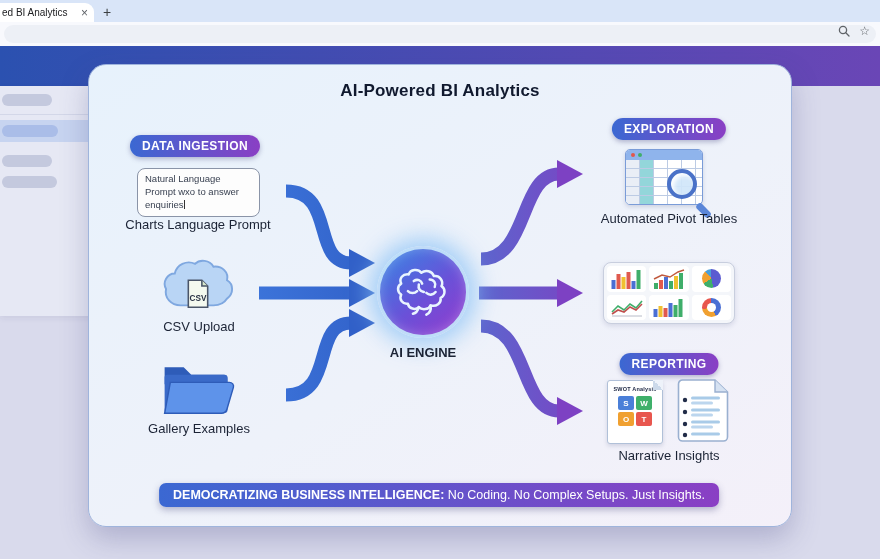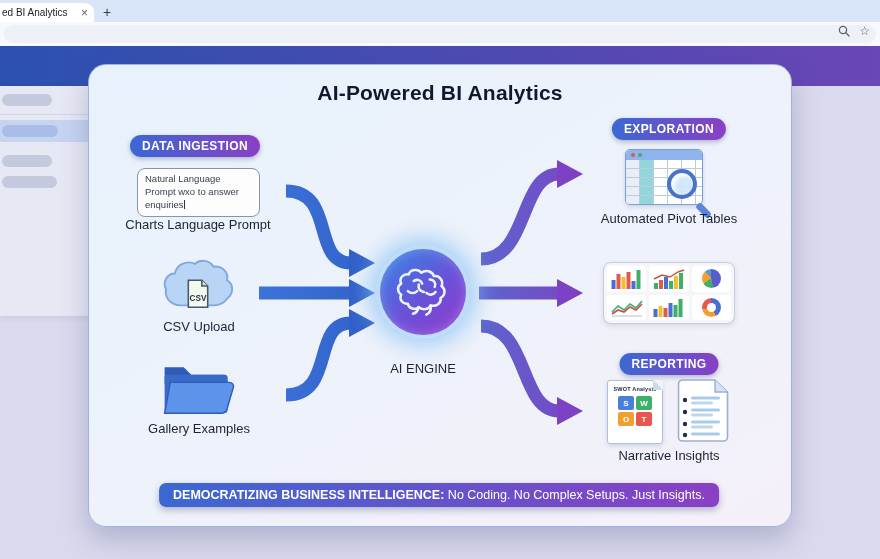--- a/index.html
+++ b/index.html
@@ -33,21 +33,21 @@
   .sk-hlbar{ position:absolute; left:2px; top:5px; width:56px; height:12px; border-radius:6px; background:#aabde8; }
   .sk-bar2 { top:69px; width:50px; }
   .sk-bar3 { top:90px; width:55px; }
 
   
   .card { position:absolute; left:88px; top:18px; width:704px; height:463px; border-radius:18px;
           border:1.5px solid #9fb4dc;
           background:linear-gradient(150deg,#e7f2fc 0%, #eef2fa 55%, #f4f0f9 100%);
           box-shadow:0 12px 28px rgba(70,70,130,.28); }
   .card-title { position:absolute; top:16px; left:0; width:100%; text-align:center;
-                font-size:21px; font-weight:800; color:#10192e; letter-spacing:.2px; }
+                font-size:17px; font-weight:800; color:#10192e; letter-spacing:.2px; }
   .arrows { position:absolute; inset:0; width:704px; height:463px; pointer-events:none; }
 
   .badge { position:absolute; transform:translateX(-50%); padding:4px 12px; border-radius:15px;
            background:linear-gradient(90deg, var(--accent-blue,#3b68d2), var(--accent-purple,#8a3fc4));
            color:#fff; font-size:12px; font-weight:800; letter-spacing:.4px; white-space:nowrap;
            box-shadow:0 2px 5px rgba(60,60,120,.35); }
   .dlabel { position:absolute; width:200px; transform:translateX(-50%); text-align:center;
             font-size:13px; color:#1b2335; white-space:nowrap; }
 
   .prompt-box { position:absolute; left:48px; top:103px; width:123px; height:49px; background:#fdfdfd;
@@ -56,21 +56,21 @@
   .caret { display:inline-block; width:1px; height:9px; background:#333; vertical-align:-1px; }
 
   .cloud-icon { position:absolute; left:70px; top:192px; }
   .folder-icon { position:absolute; left:68px; top:296px; }
 
   .engine-circle { position:absolute; left:288px; top:181px; width:92px; height:92px; border-radius:50%;
                    background:linear-gradient(140deg,#3f7de2 10%, #6a51d8 55%, #8b3fd0 90%);
                    border:3px solid rgba(195,228,250,.95);
                    box-shadow:0 0 22px 8px rgba(140,195,245,.75), inset 0 0 12px rgba(255,255,255,.25);
                    display:flex; align-items:center; justify-content:center; }
-  .ai-label { font-weight:400;margin-top:16px; }
+  .ai-label { font-weight:700; }
 
   
   .pivot { position:absolute; left:534px; top:82px; width:90px; height:62px; }
   .pv-win { position:absolute; left:2px; top:2px; width:78px; height:56px; background:#fff;
             border:1.5px solid #7a9cd8; border-radius:5px; overflow:hidden;
             box-shadow:0 2px 4px rgba(60,70,120,.18); }
   .pv-head { height:10px; background:#8fb4ec; display:flex; align-items:center; gap:3px; padding-left:5px; }
   .dot { width:4px; height:4px; border-radius:50%; }
   .dot-red { background:#e2574c; } .dot-green { background:#3fae6a; }
   .pv-grid { position:relative; height:44px; }

